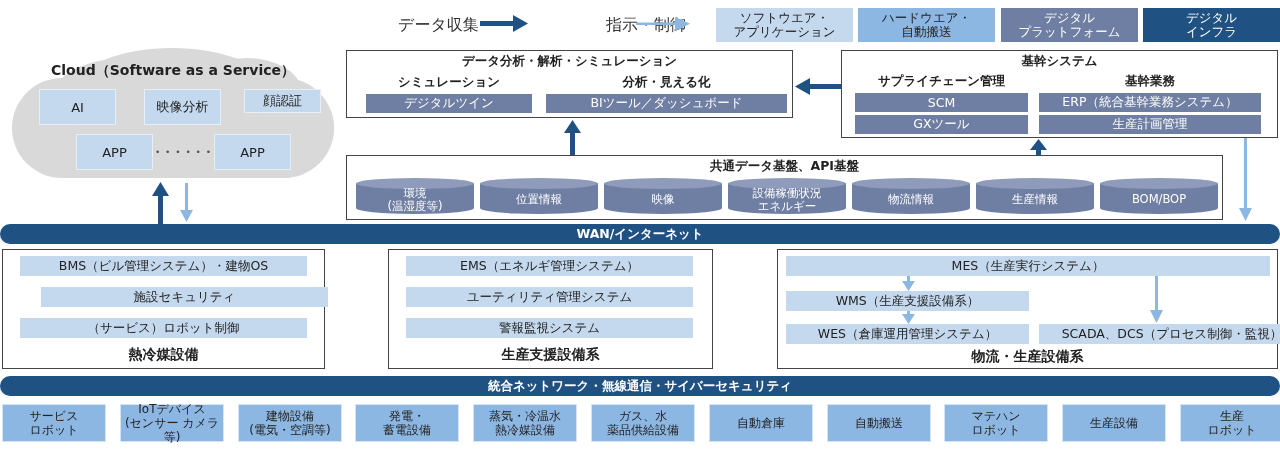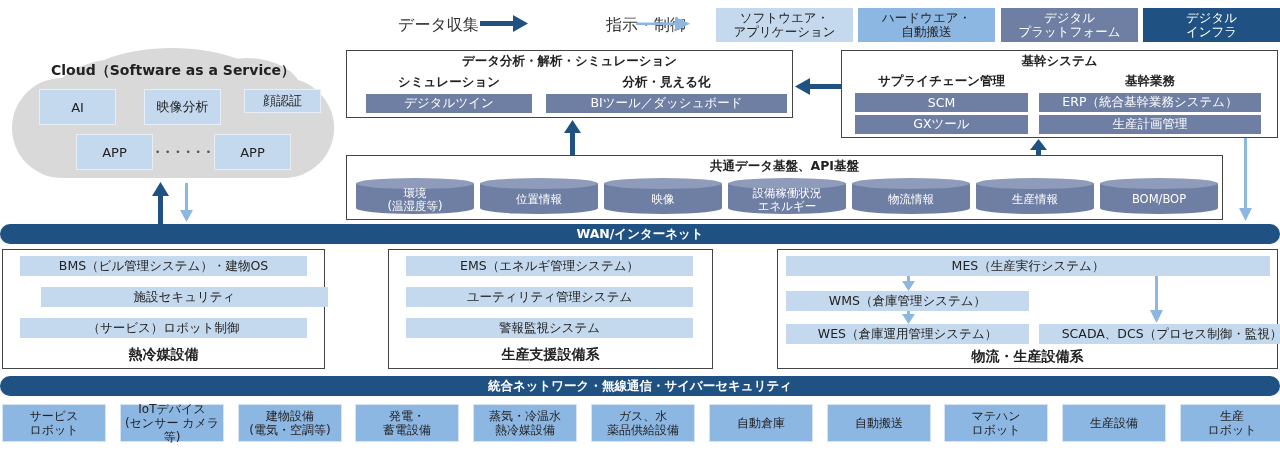--- a/index.html
+++ b/index.html
@@ -142,21 +142,21 @@
 <div class="abs eq-title center" style="left:2px; top:344px; width:323px; height:22px;">熱冷媒設備</div>
 
 <div class="abs frame" style="left:388px; top:249px; width:325px; height:120px;"></div>
 <div class="abs eq-box center" style="left:406px; top:256px; width:287px; height:20px;">EMS（エネルギ管理システム）</div>
 <div class="abs eq-box center" style="left:406px; top:287px; width:287px; height:20px;">ユーティリティ管理システム</div>
 <div class="abs eq-box center" style="left:406px; top:318px; width:287px; height:20px;">警報監視システム</div>
 <div class="abs eq-title center" style="left:388px; top:344px; width:325px; height:22px;">生産支援設備系</div>
 
 <div class="abs frame" style="left:777px; top:249px; width:501px; height:120px;"></div>
 <div class="abs eq-box center" style="left:786px; top:256px; width:484px; height:20px;">MES（生産実行システム）</div>
-<div class="abs eq-box center" style="left:786px; top:291px; width:243px; height:20px;">WMS（倉庫管理システム）</div>
+<div class="abs eq-box center" style="left:786px; top:291px; width:243px; height:20px;">WMS（生産支援設備系）</div>
 <div class="abs eq-box center" style="left:786px; top:324px; width:243px; height:20px;">WES（倉庫運用管理システム）</div>
 <div class="abs eq-box center" style="left:1039px; top:324px; width:266px; height:20px;">SCADA、DCS（プロセス制御・監視）</div>
 <div class="abs eq-title center" style="left:777px; top:346px; width:501px; height:22px;">物流・生産設備系</div>
 
 <div class="abs net-bar center" style="left:0; top:376px; width:1280px; height:20px;">統合ネットワーク・無線通信・サイバーセキュリティ</div>
 
 <div id="devices">
     <div class="abs dev center" style="left: 2px; top: 404px; width: 104px; height: 38px; white-space: pre-line;">サービス
 ロボット</div>
     <div class="abs dev center" style="left: 120px; top: 404px; width: 104px; height: 38px; white-space: pre-line;">IoTデバイス

